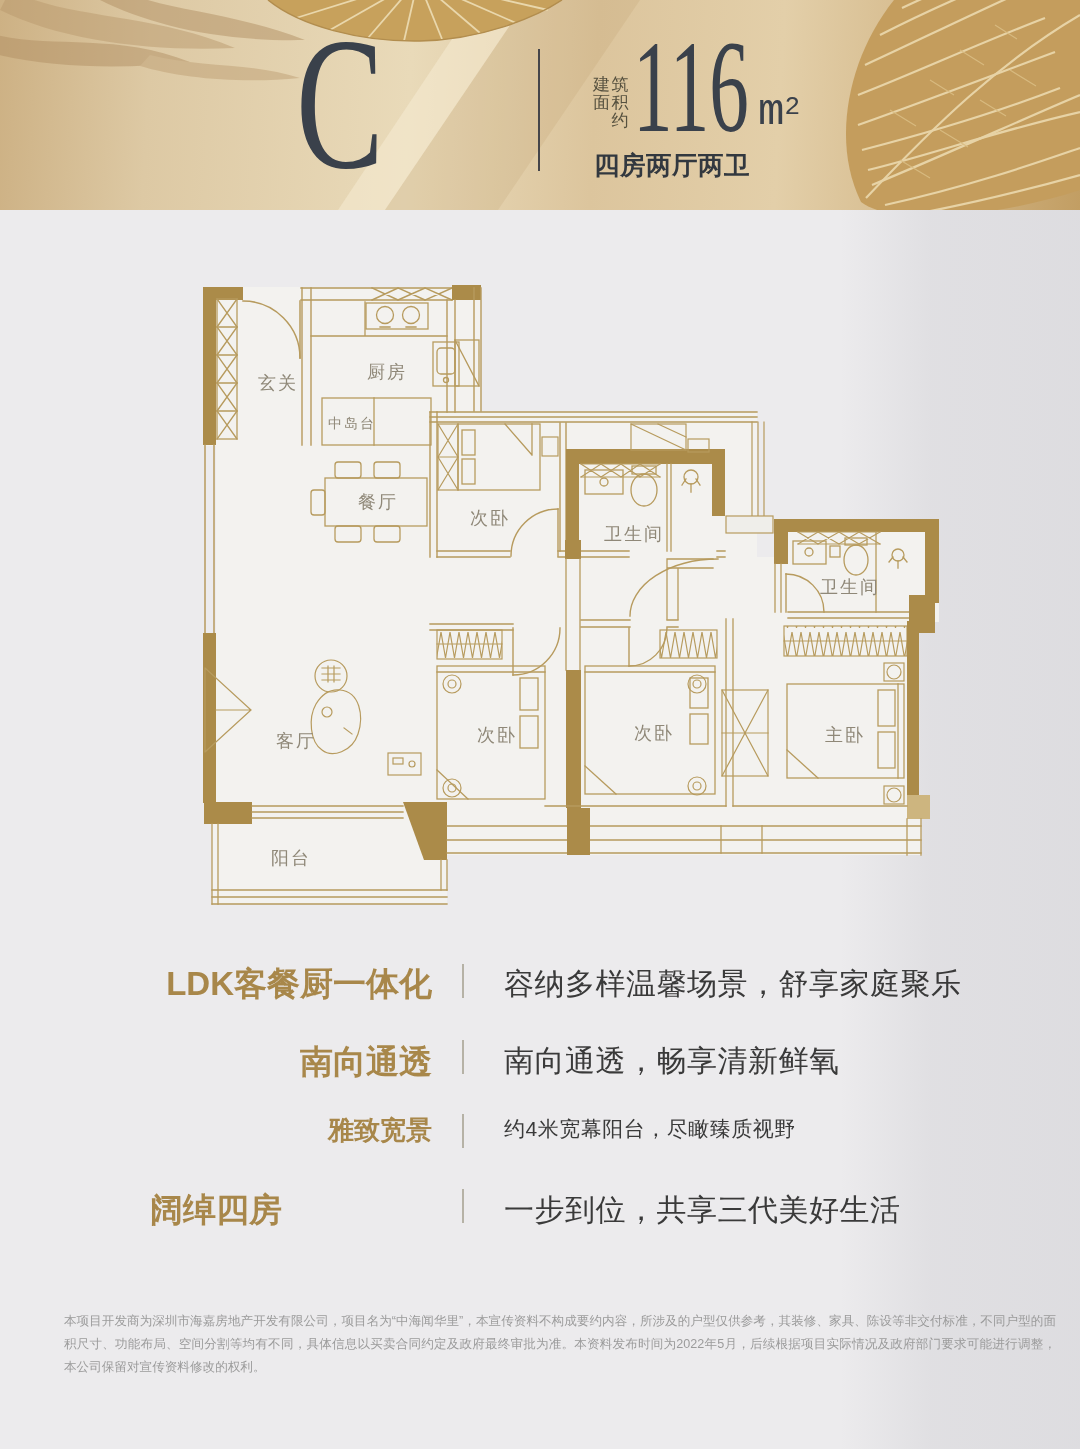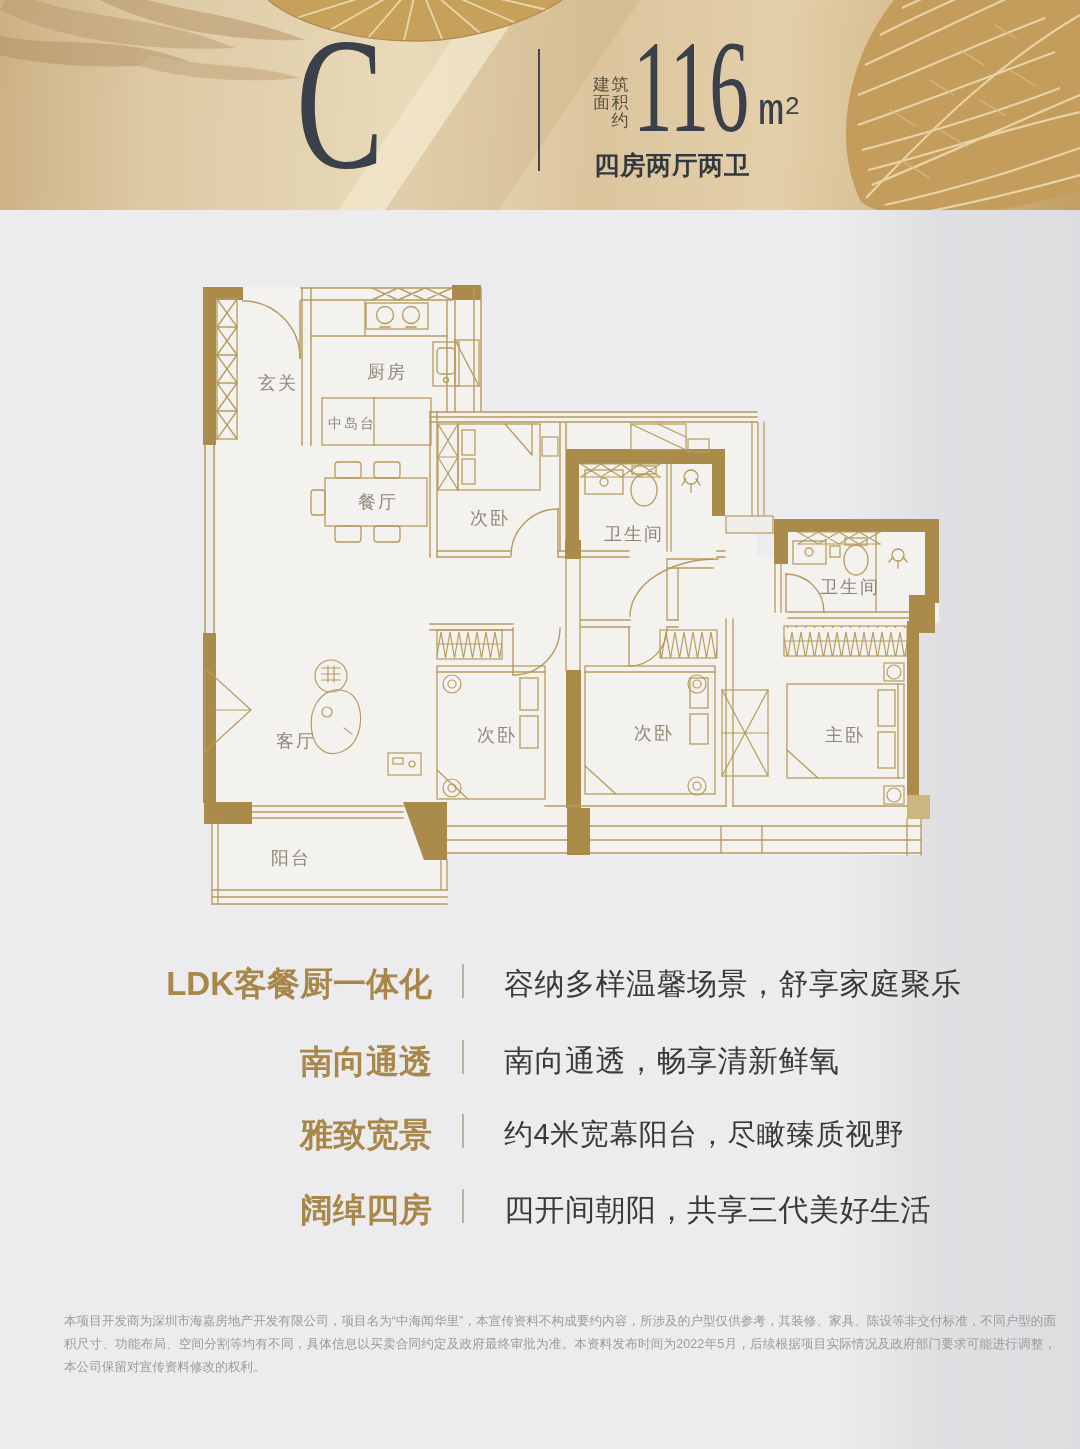--- a/index.html
+++ b/index.html
@@ -454,23 +454,23 @@
 <div class="abs" style="left:0;top:962px;width:432px;text-align:right;font-size:33px;font-weight:bold;color:#a8874a;">LDK客餐厨一体化</div>
 
 <div class="abs" style="left:462px;top:964px;width:2px;height:34px;background:#b6b2a6;"></div>
 <div class="abs" style="left:504px;top:964px;font-size:30px;color:#3a3a3a;letter-spacing:0.5px;">容纳多样温馨场景，舒享家庭聚乐</div>
 
 <div class="abs" style="left:0;top:1040px;width:432px;text-align:right;font-size:33px;font-weight:bold;color:#a8874a;">南向通透</div>
 
 <div class="abs" style="left:462px;top:1040px;width:2px;height:34px;background:#b6b2a6;"></div>
 <div class="abs" style="left:504px;top:1041px;font-size:30px;color:#3a3a3a;letter-spacing:0.5px;">南向通透，畅享清新鲜氧</div>
 
-<div class="abs" style="left:0;top:1113px;width:432px;text-align:right;font-size:33px;font-weight:bold;color:#a8874a;">雅致宽景</div>
+<div class="abs" style="left:0;top:1113px;width:432px;text-align:right;font-size:26px;font-weight:bold;color:#a8874a;">雅致宽景</div>
 
 <div class="abs" style="left:462px;top:1114px;width:2px;height:34px;background:#b6b2a6;"></div>
-<div class="abs" style="left:504px;top:1115px;font-size:29px;color:#3a3a3a;letter-spacing:0.5px;">约4米宽幕阳台，尽瞰臻质视野</div>
-
-<div class="abs" style="left:0;top:1188px;width:432px;text-align:right;font-size:33px;font-weight:bold;color:#a8874a;">阔绰四房</div>
+<div class="abs" style="left:504px;top:1115px;font-size:21px;color:#3a3a3a;letter-spacing:0.5px;">约4米宽幕阳台，尽瞰臻质视野</div>
+
+<div class="abs" style="left:0;top:1188px;width:432px;text-align:center;font-size:33px;font-weight:bold;color:#a8874a;">阔绰四房</div>
 
 <div class="abs" style="left:462px;top:1189px;width:2px;height:34px;background:#b6b2a6;"></div>
-<div class="abs" style="left:504px;top:1190px;font-size:30px;color:#3a3a3a;letter-spacing:0.5px;">四开间朝阳，共享三代美好生活</div>
+<div class="abs" style="left:504px;top:1190px;font-size:30px;color:#3a3a3a;letter-spacing:0.5px;">一步到位，共享三代美好生活</div>
 
 <div class="abs" style="left:64px;top:1310px;width:992px;font-size:12.6px;line-height:23.2px;color:#9b9b9b;text-align:justify;">本项目开发商为深圳市海嘉房地产开发有限公司，项目名为“中海闻华里”，本宣传资料不构成要约内容，所涉及的户型仅供参考，其装修、家具、陈设等非交付标准，不同户型的面积尺寸、功能布局、空间分割等均有不同，具体信息以买卖合同约定及政府最终审批为准。本资料发布时间为2022年5月，后续根据项目实际情况及政府部门要求可能进行调整，本公司保留对宣传资料修改的权利。</div>
 
 </body></html>

